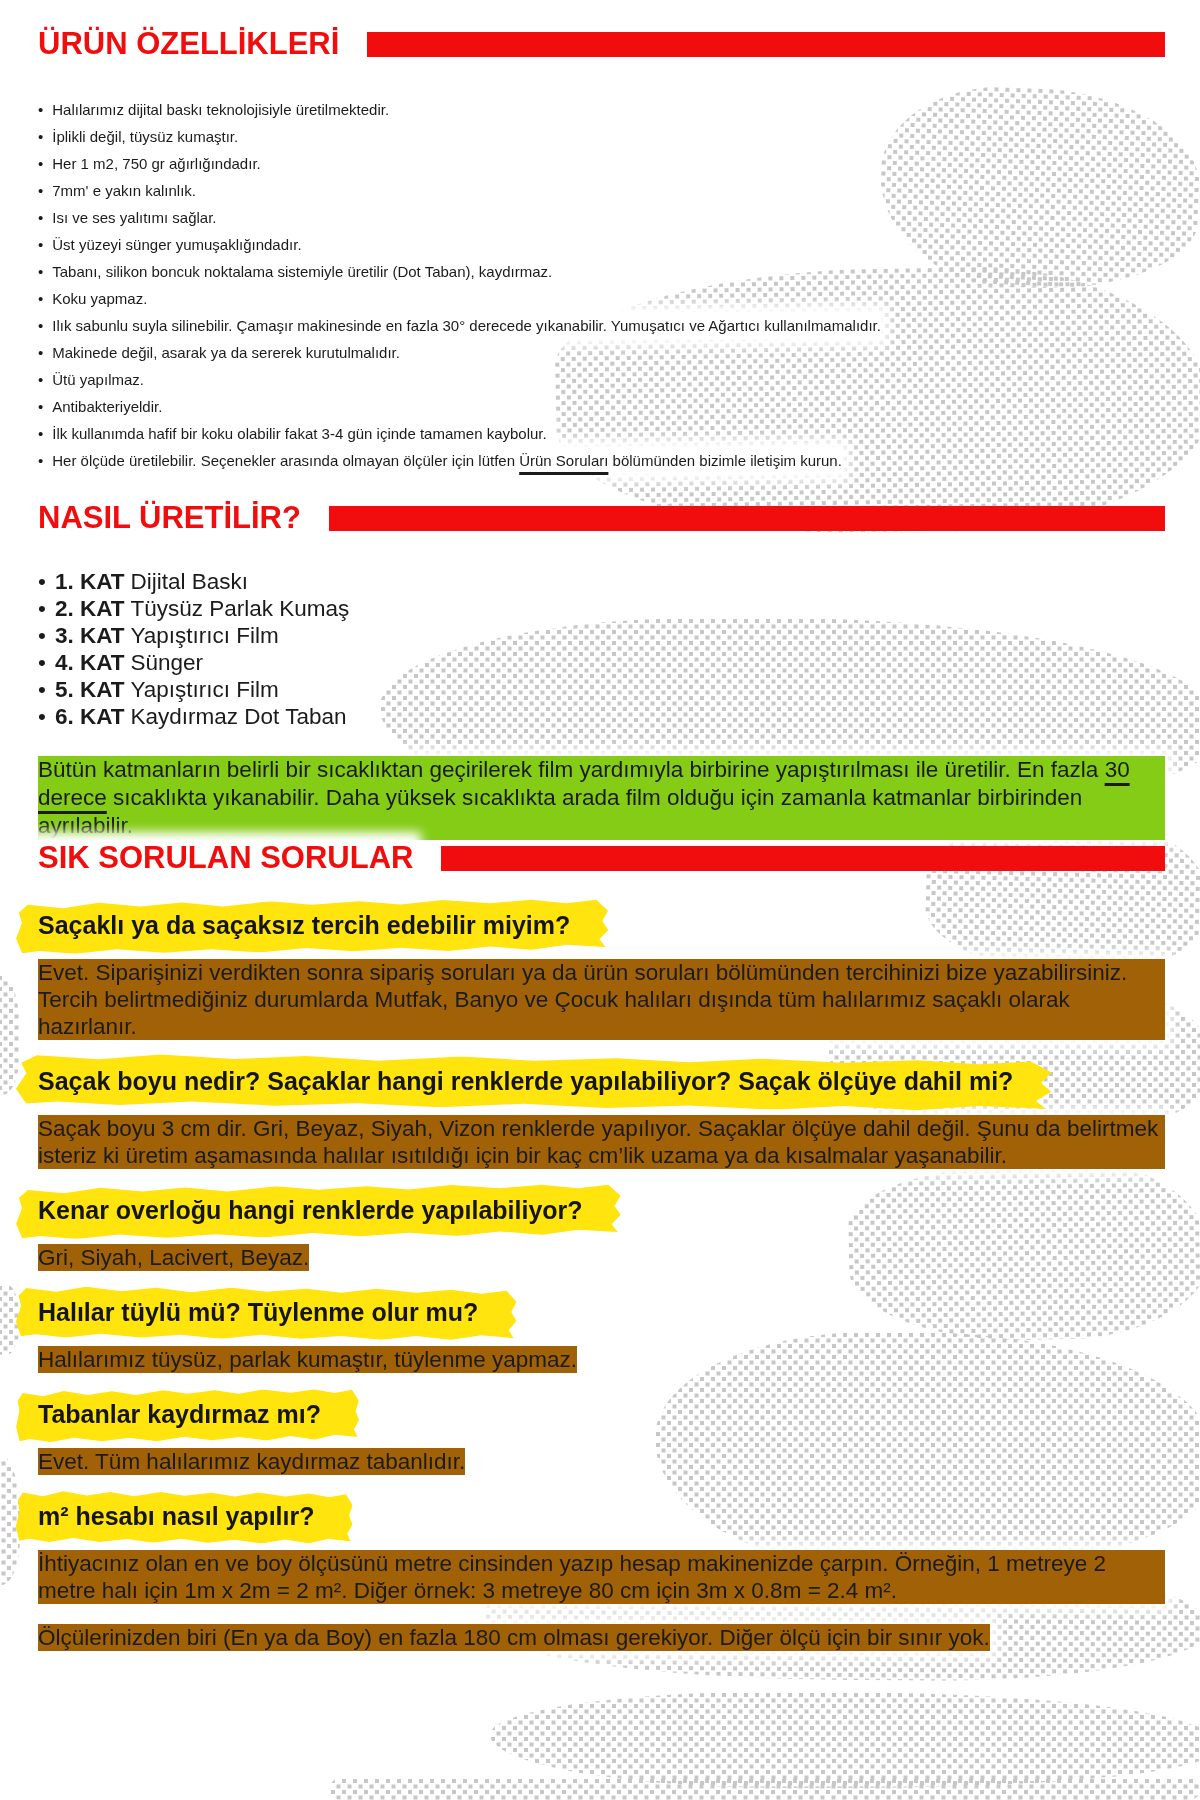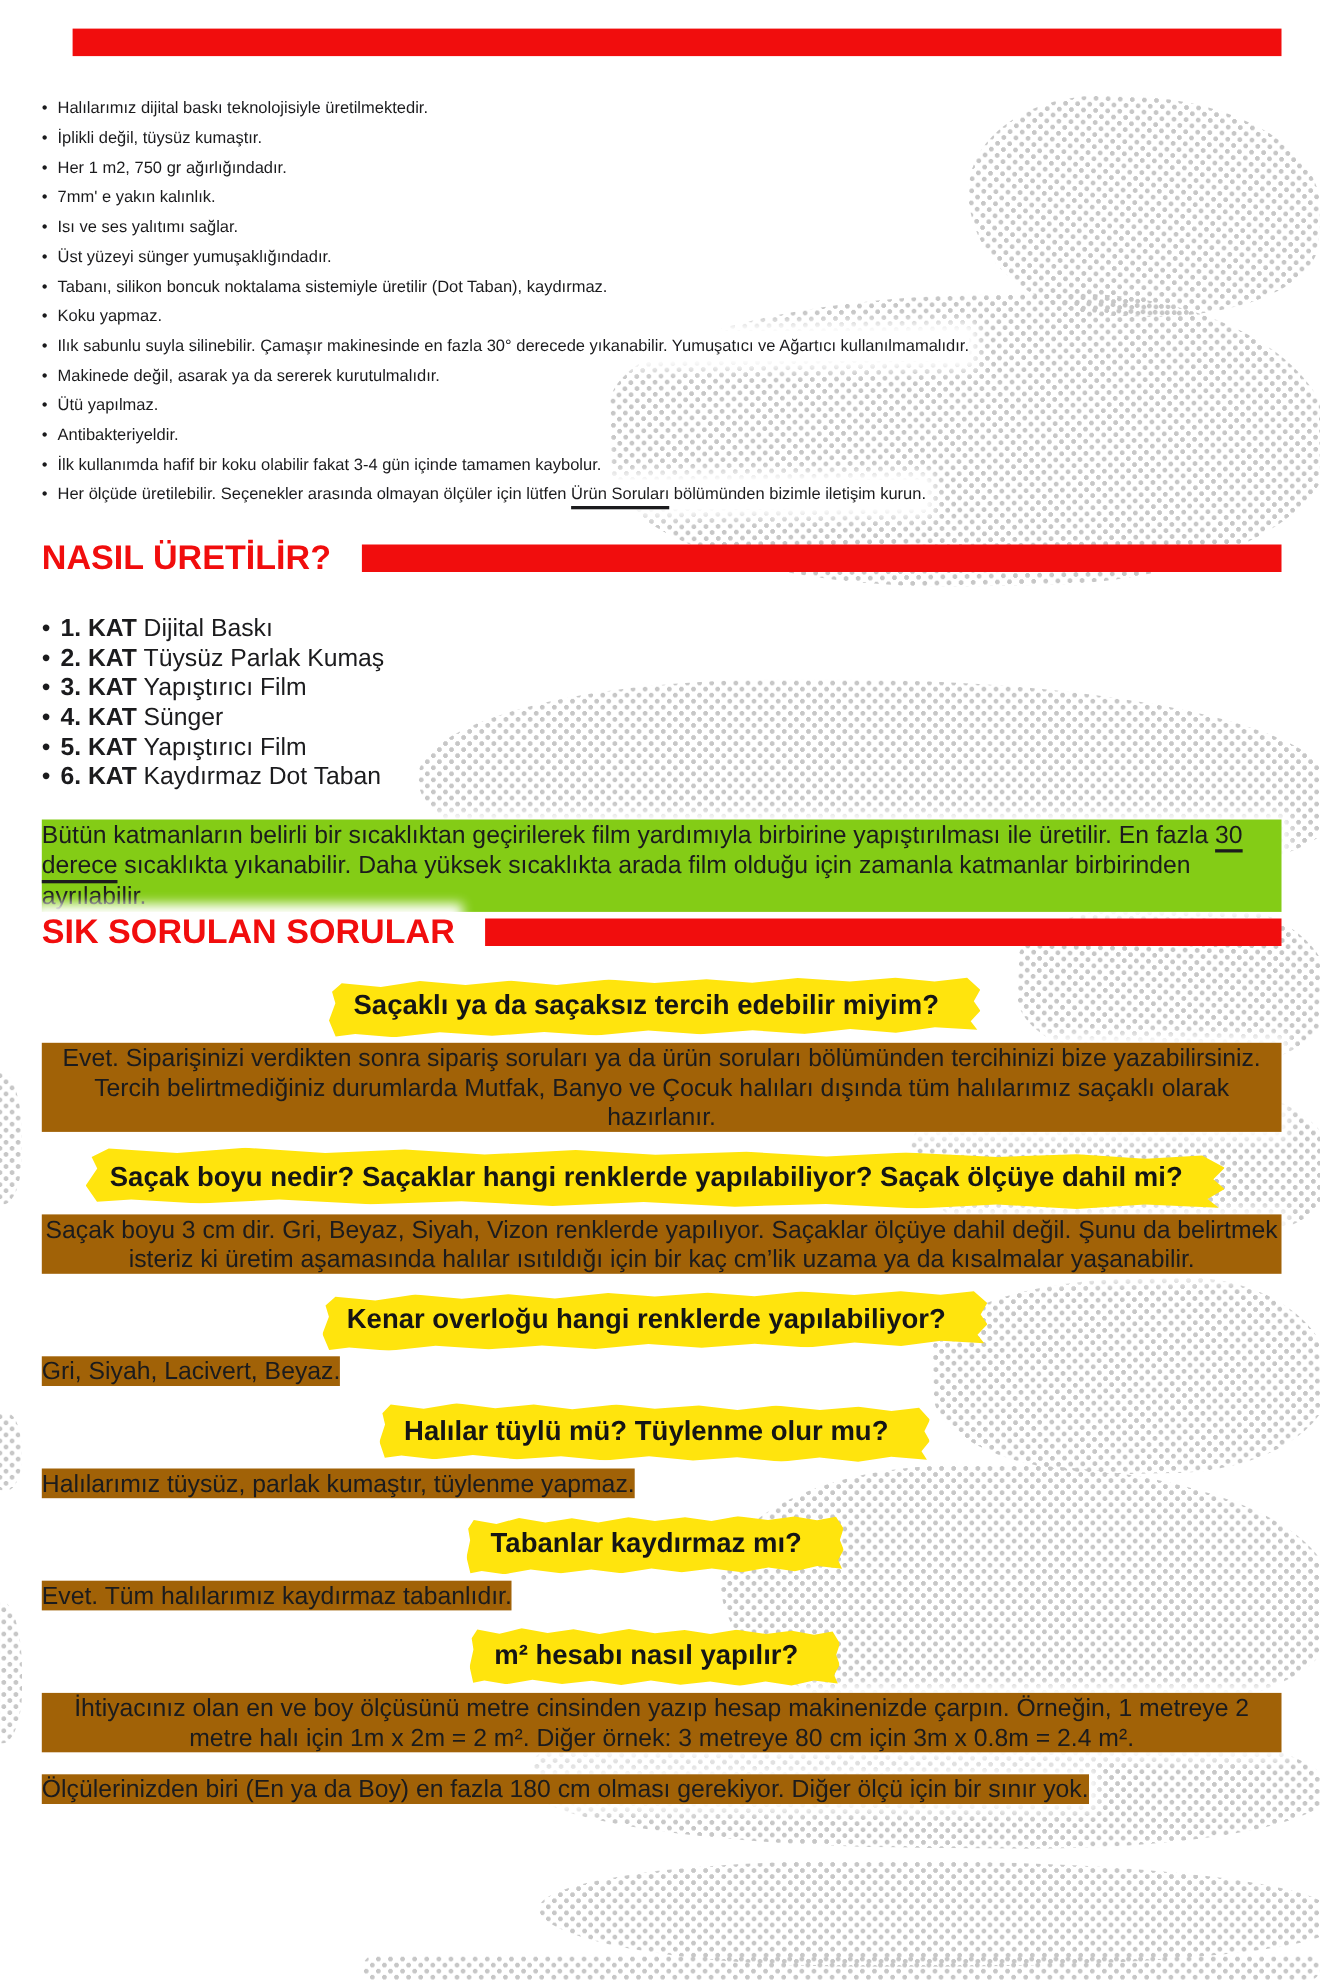--- a/index.html
+++ b/index.html
@@ -57,21 +57,21 @@
   }
   .layers-list{margin-top:32px;font-size:22.5px;line-height:27px;}
   .layers-list .kat{font-weight:800;margin-right:6px;}
   .para{
     margin:26px 0 0;
     font-size:22.5px;line-height:28px;
     width:fit-content;max-width:100%;
     background:#84cc16;box-shadow:0 0 10px 7px #fff;
   }
   .faq-header{margin-top:26px;text-align:center;}
-  .faq-item{margin-top:20px;text-align:center;}
+  .faq-item{margin-top:20px;}
   .faq-item:first-of-type{margin-top:28px;}
   .q{
     position:relative;
     display:inline-block;
     font-size:25px;font-weight:800;color:#151515;
     padding:7px 28px 7px 14px;margin-left:-14px;
     max-width:100%;
     z-index:1;
   }
   .q::before{
@@ -104,20 +104,21 @@
 <div class="dots blob2" style="left:485px;top:1562px;width:725px;height:118px;transform:rotate(0.5deg);"></div>
 <div class="dots blob" style="left:490px;top:1692px;width:720px;height:96px;"></div>
 <div class="dots" style="left:330px;top:1778px;width:870px;height:22px;border-radius:10px;"></div>
 <div class="dots blob" style="left:-14px;top:975px;width:34px;height:120px;"></div>
 <div class="dots blob2" style="left:-14px;top:1285px;width:34px;height:70px;"></div>
 <div class="dots blob" style="left:-16px;top:1455px;width:36px;height:130px;"></div>
 
 <div class="content">
 
   <h2 class="section">
+    <span class="title-text">ÜRÜN ÖZELLİKLERİ</span>
     <span class="bar"></span>
   </h2>
 
   <ul class="features-list">
     <li><span class="bullet">•</span><span>Halılarımız dijital baskı teknolojisiyle üretilmektedir.</span></li>
     <li><span class="bullet">•</span><span>İplikli değil, tüysüz kumaştır.</span></li>
     <li><span class="bullet">•</span><span>Her 1 m2, 750 gr ağırlığındadır.</span></li>
     <li><span class="bullet">•</span><span>7mm' e yakın kalınlık.</span></li>
     <li><span class="bullet">•</span><span>Isı ve ses yalıtımı sağlar.</span></li>
     <li><span class="bullet">•</span><span>Üst yüzeyi sünger yumuşaklığındadır.</span></li>

